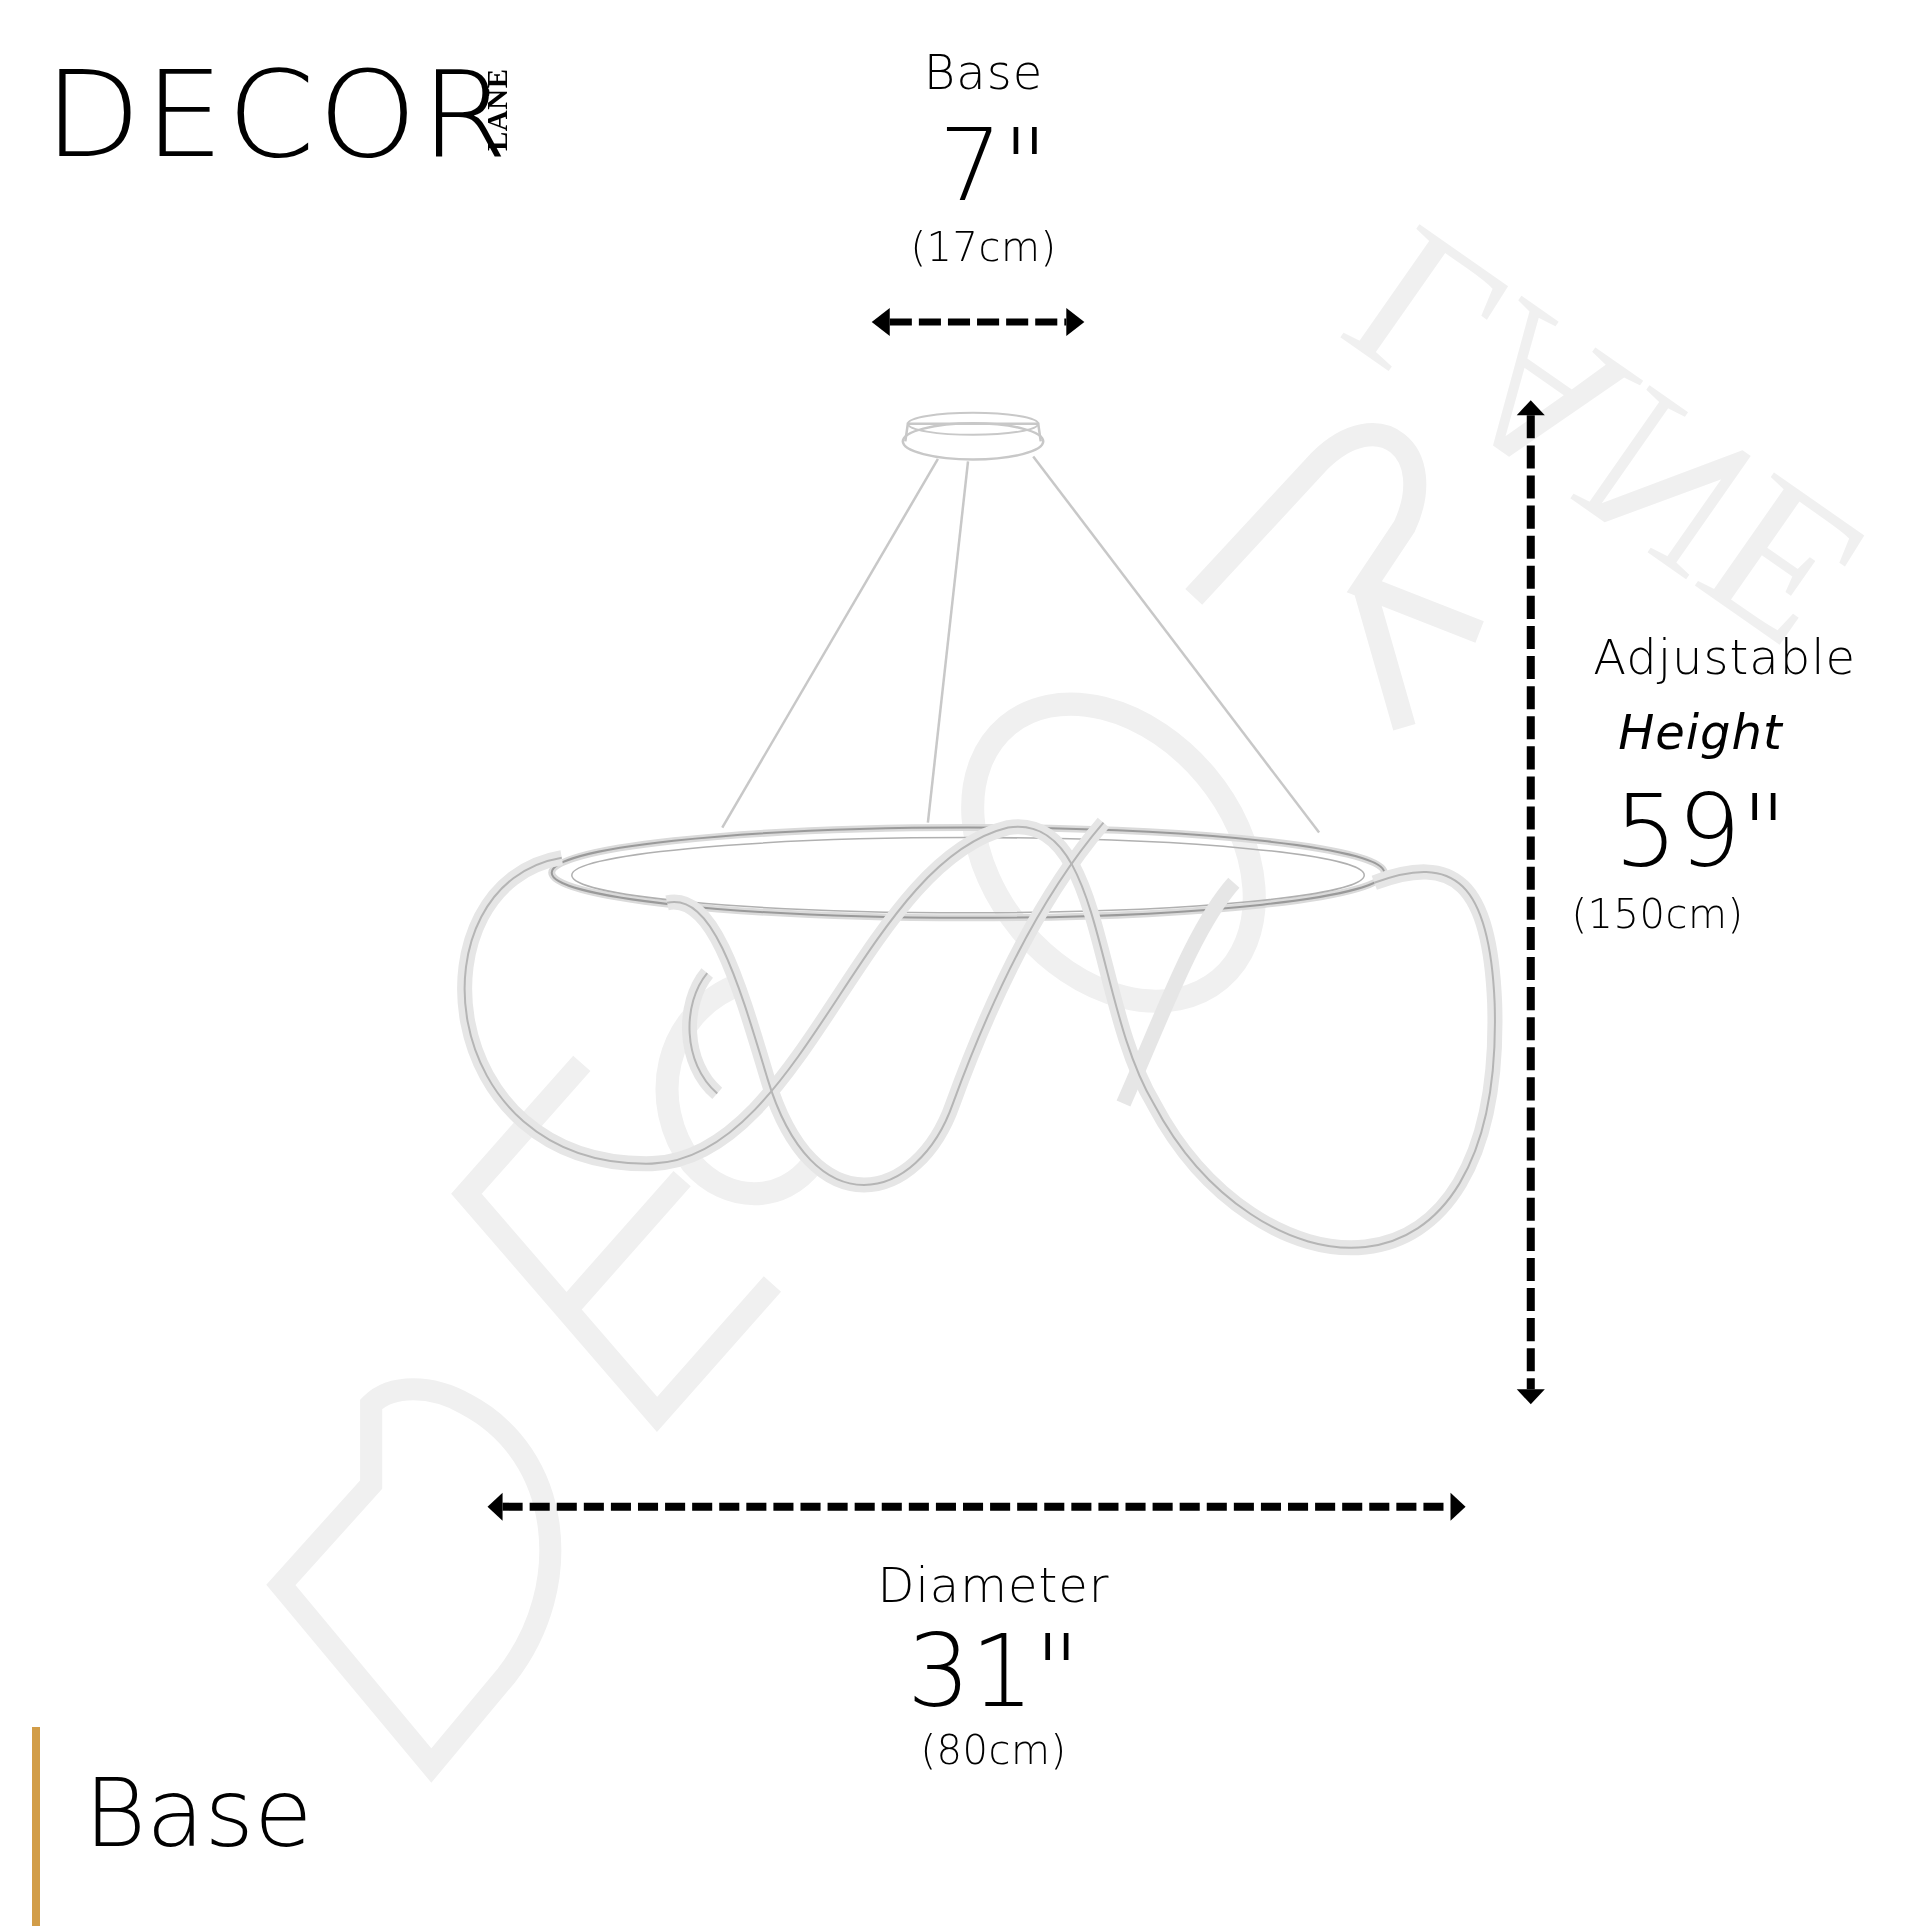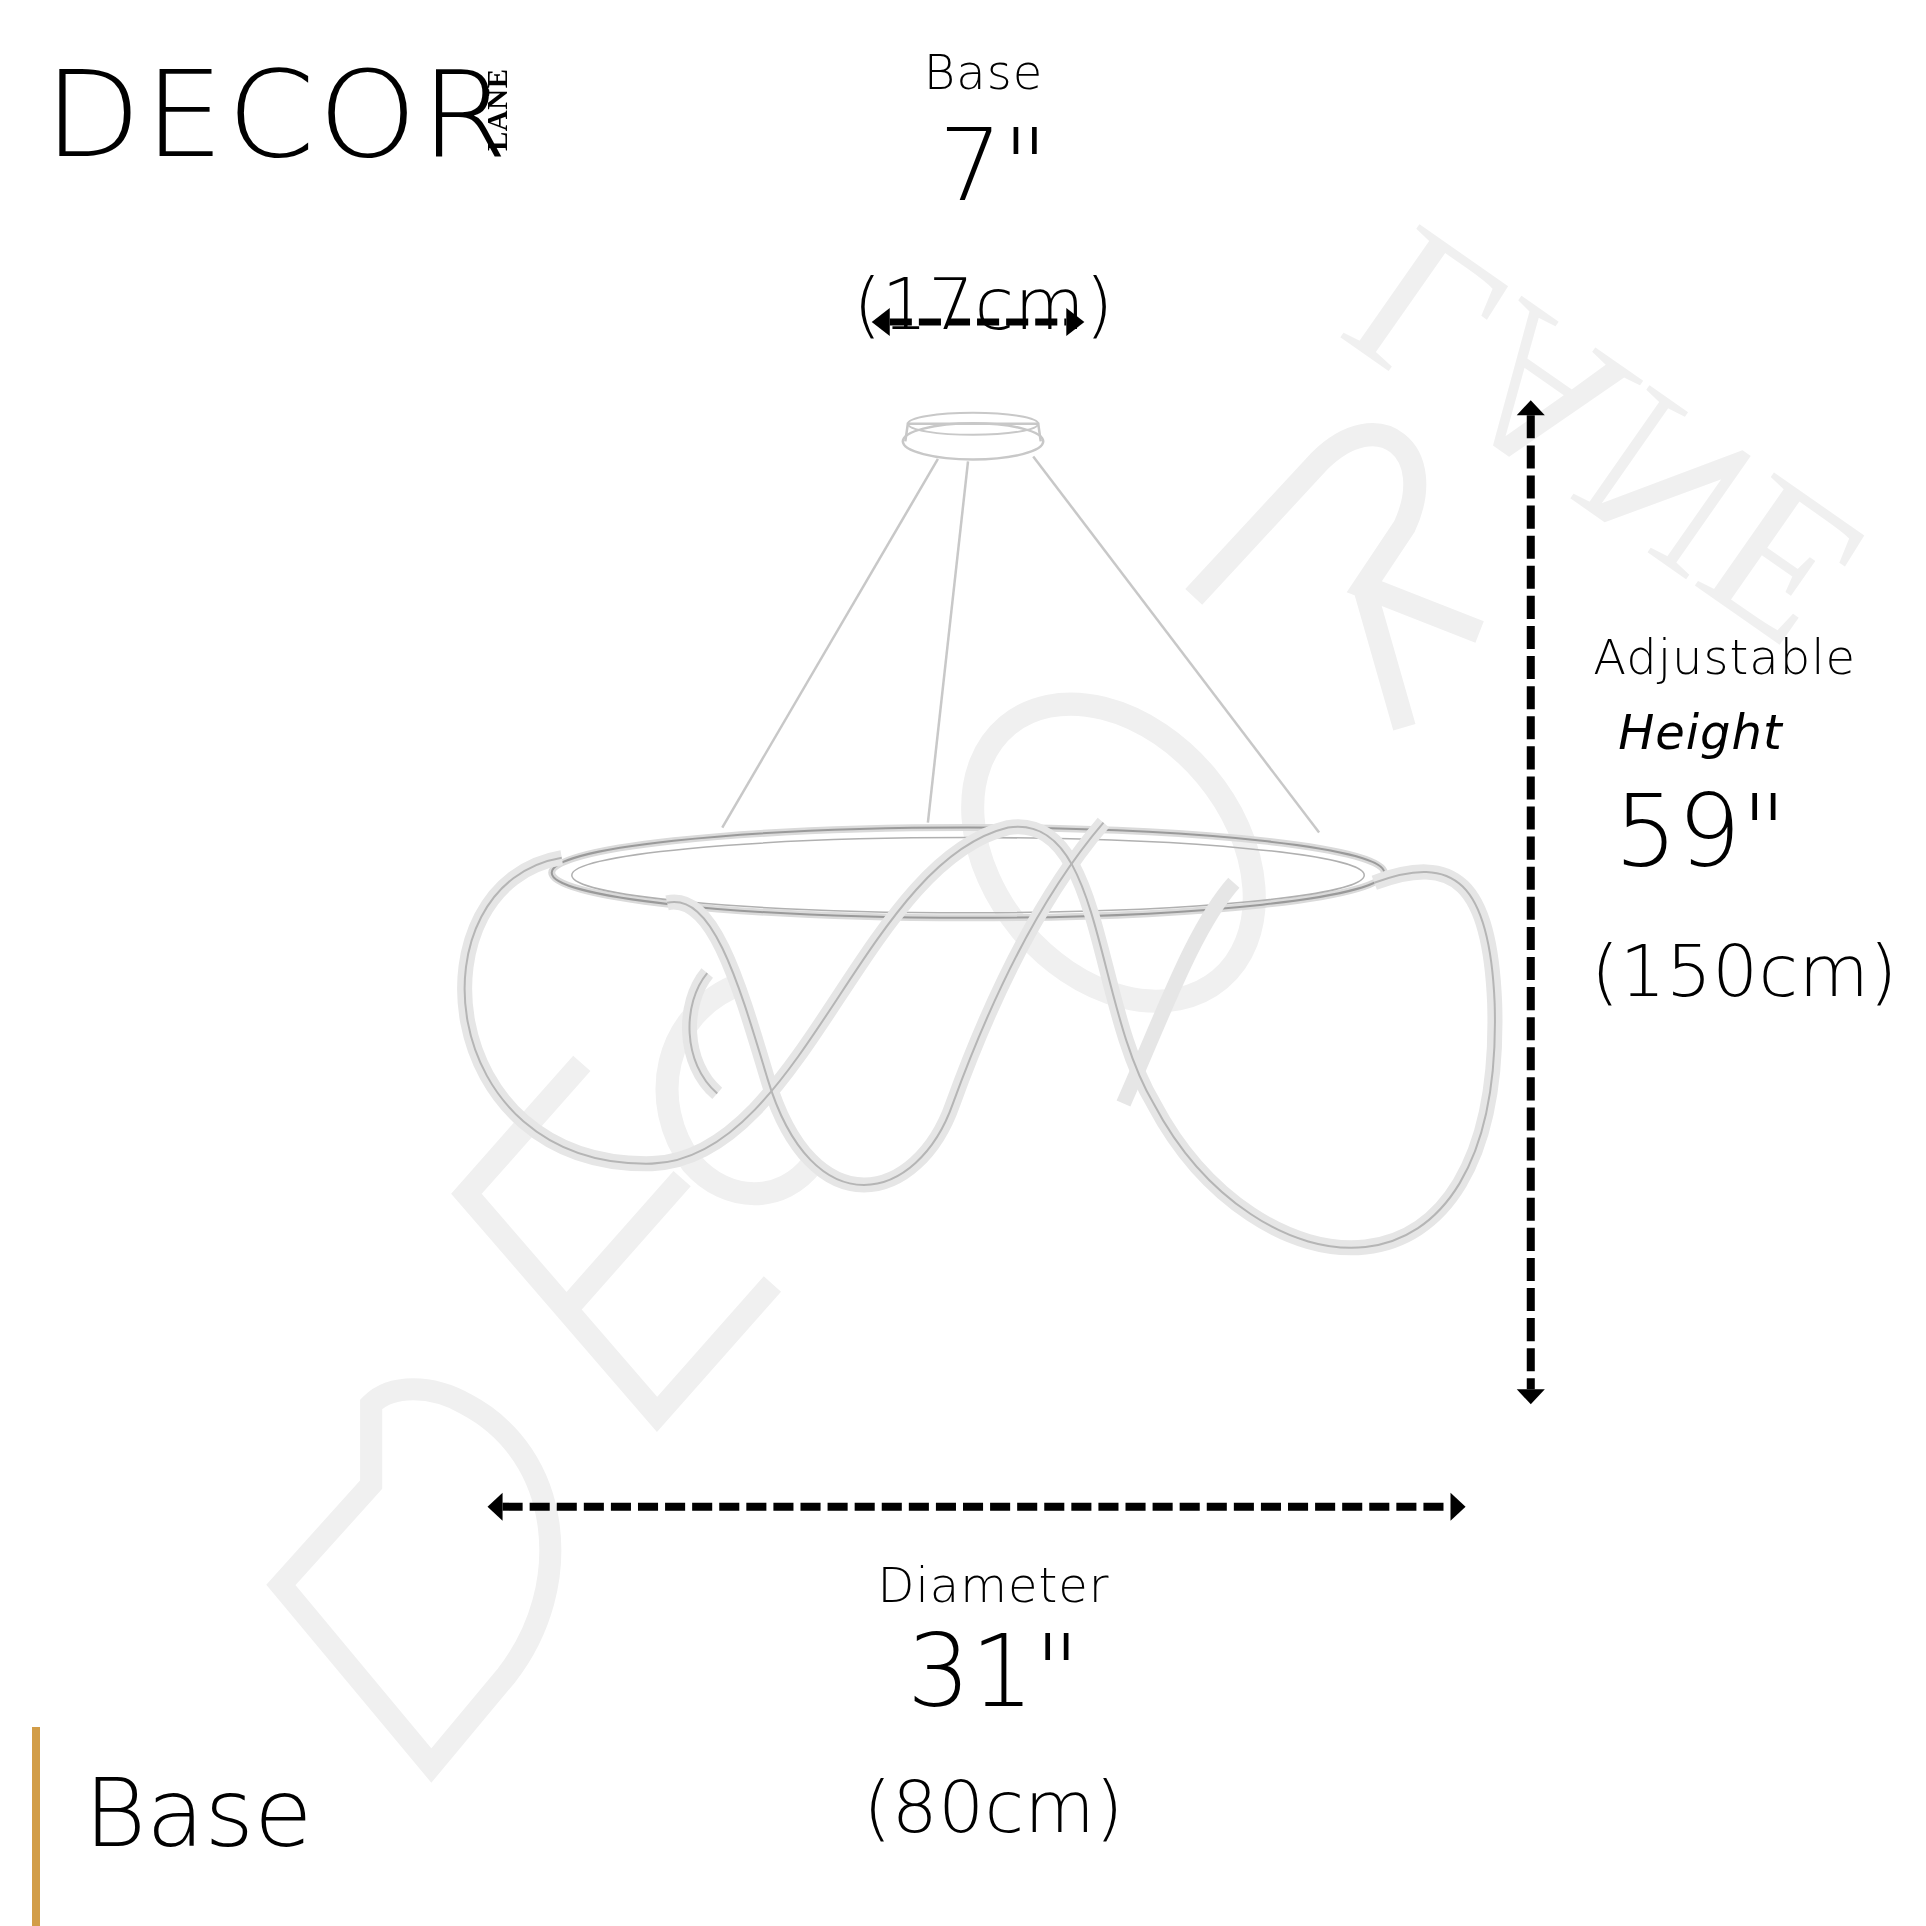--- a/index.html
+++ b/index.html
@@ -10,21 +10,21 @@
 
   .logo-main { left: 44px; top: 55px; font-size: 120px; font-weight: 200; letter-spacing: 3px;
                line-height: 1; font-family: "DejaVu Sans", sans-serif; transform: scaleX(1.05); transform-origin: left top; }
   .logo-sub { left: 511px; top: 69px; width: 85px; height: 20px; font-family: "Liberation Serif", serif;
               font-weight: bold; font-size: 29px; transform: rotate(-90deg) translate(-82px, -30px);
               transform-origin: left top; letter-spacing: 0.5px; white-space: nowrap; }
 
   .lbl { text-align: center; font-weight: 300; white-space: nowrap; line-height: 1; }
   .lbl-small { font-size: 48px; letter-spacing: 1px; }
   .lbl-big { font-size: 100px; font-weight: 300; }
-  .lbl-cm { font-size: 72px; letter-spacing: 0.5px; margin-top: 41px; }
+  .lbl-cm { font-size: 40px; letter-spacing: 0.5px; }
 
   .product-bar { left: 32px; top: 1727px; width: 8px; height: 201px; background: #D29D48; }
   .product-name { left: 84px; top: 1766px; font-size: 95px; font-weight: 300; line-height: 1; }
 </style>
 </head>
 <body>
 
 <svg width="1926" height="1926" viewBox="0 0 3840 3840">
 
   <g fill="none" stroke="#F0F0F0" stroke-width="46">
@@ -92,21 +92,21 @@
 <div class="abs logo-main">DECOR</div>
 <div class="abs logo-sub">LANE</div>
 
 <div class="abs lbl lbl-small" style="left:853px; top:48px; width:261px;">Base</div>
 <div class="abs lbl lbl-big" style="left:873px; top:116px; width:241px;">7"</div>
 <div class="abs lbl lbl-cm" style="left:853px; top:227px; width:261px;">(17cm)</div>
 
 <div class="abs lbl lbl-small" style="left:1545px; top:633px; width:311px;text-align:right;">Adjustable</div>
 <div class="abs lbl lbl-small" style="left:1545px; top:708px; width:311px;font-style:italic;">Height</div>
 <div class="abs lbl lbl-big" style="left:1545px; top:782px; width:311px;">59"</div>
-<div class="abs lbl lbl-cm" style="left:1589px; top:894px; width:311px;">(150cm)</div>
+<div class="abs lbl lbl-cm" style="left:1502px; top:894px; width:311px;">(150cm)</div>
 
 <div class="abs lbl lbl-small" style="left:843px; top:1561px; width:301px;">Diameter</div>
 <div class="abs lbl lbl-big" style="left:843px; top:1622px; width:301px;">31"</div>
 <div class="abs lbl lbl-cm" style="left:843px; top:1730px; width:301px;text-align:center;">(80cm)</div>
 
 <div class="abs product-bar"></div>
 <div class="abs product-name">Base</div>
 
 
 </body></html>

